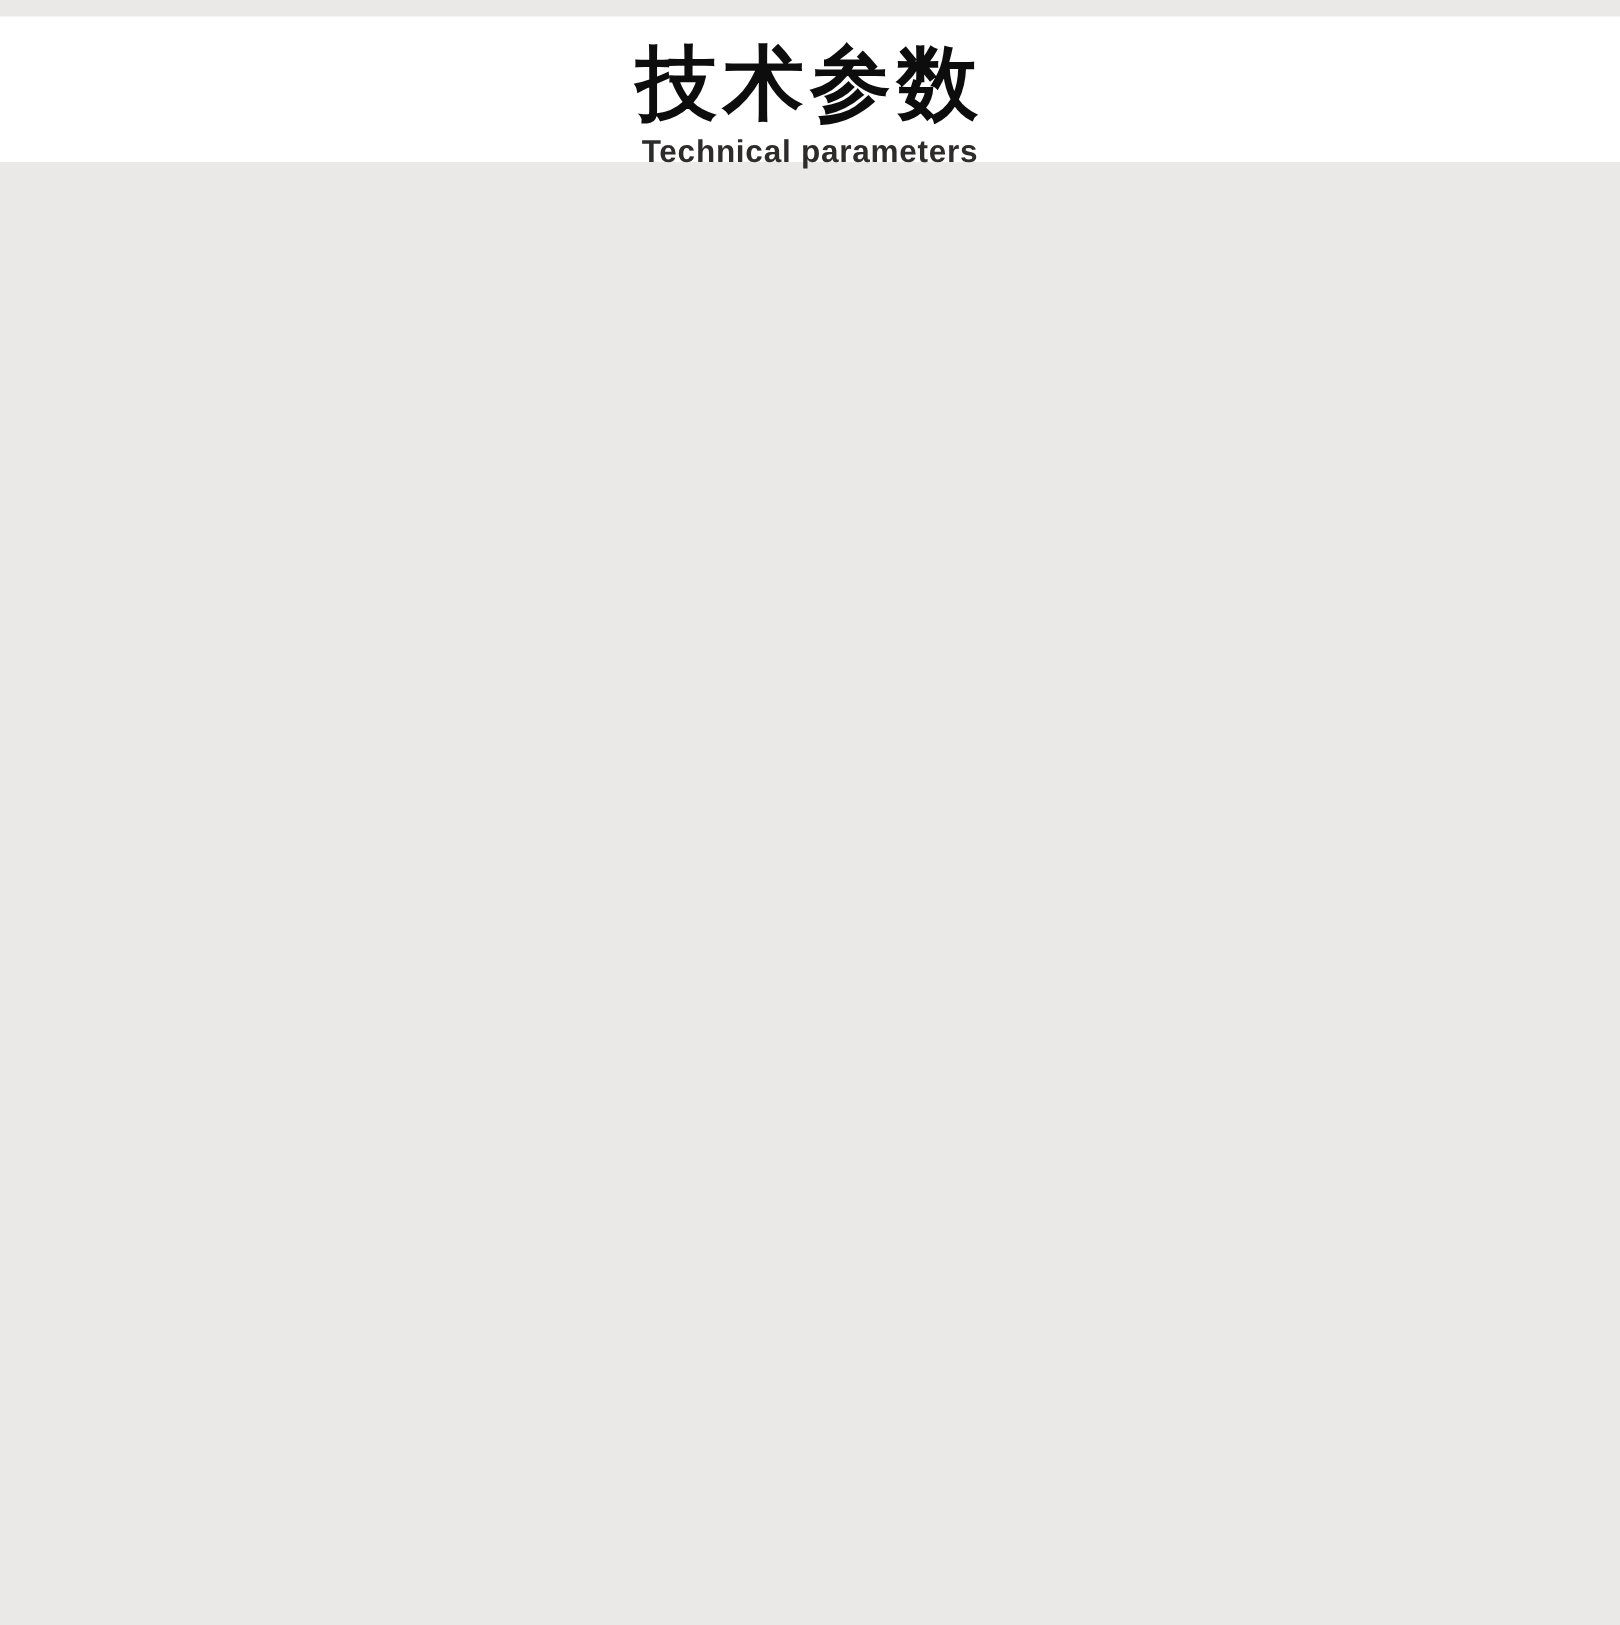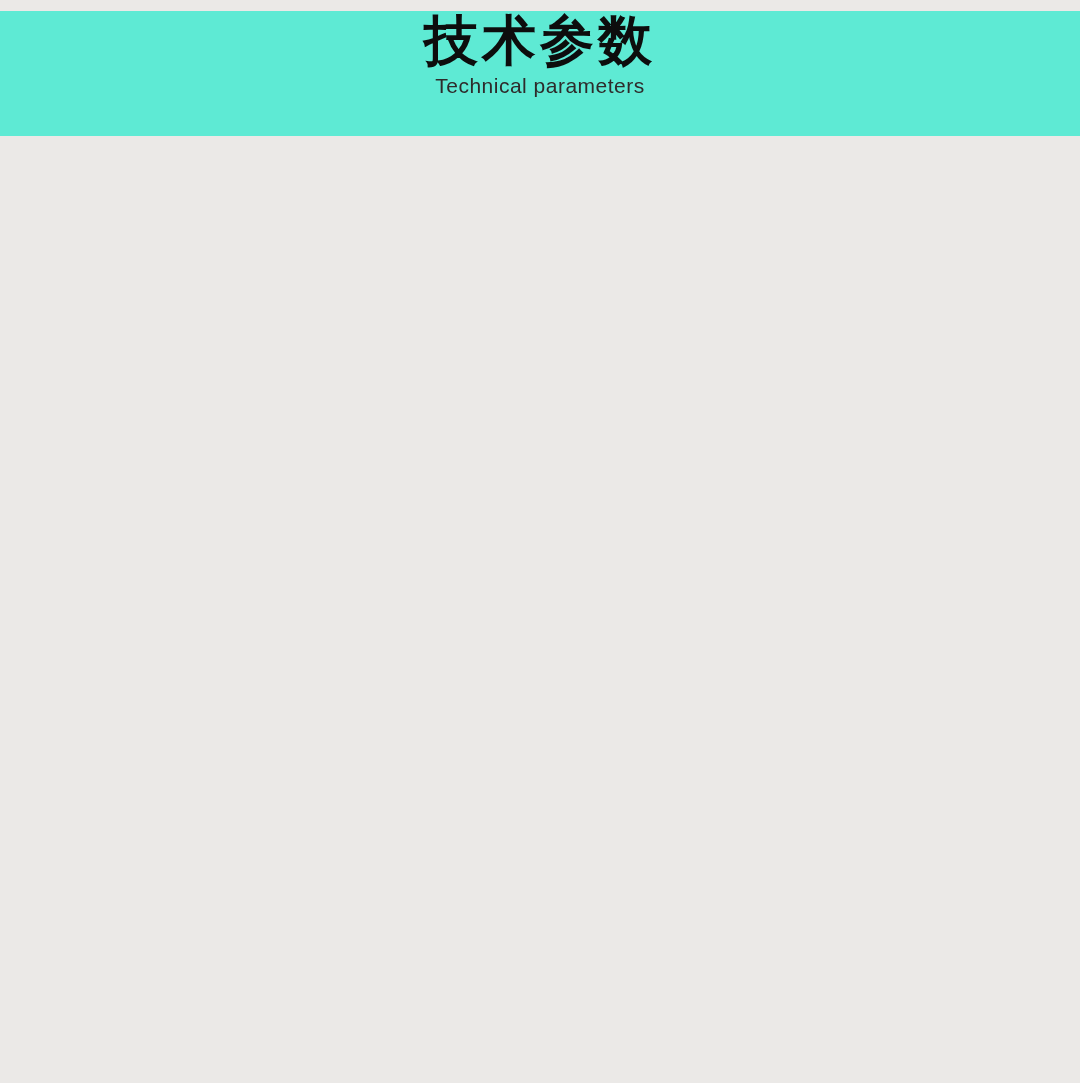--- a/index.html
+++ b/index.html
@@ -15,37 +15,38 @@
     color: #272221;
     overflow: hidden;
   }
 
   
   .header-band {
     position: absolute;
     left: 0;
     top: 11px;
     width: 1080px;
-    height: 125px;
-    background: #5eead4;
+    height: 97px;
+    background: #ffffff;
     text-align: center;
     box-sizing: border-box;
+    padding-top: 16px;
   }
   .page-title {
     font-size: 54px;
     line-height: 58px;
     font-weight: 900;
     letter-spacing: 4px;
     color: #0d0d0d;
   }
   .page-subtitle {
     margin-top: 6px;
     font-size: 21px;
     line-height: 22px;
-    font-weight: 400;
+    font-weight: 700;
     letter-spacing: 0.5px;
     color: #2e2b2b;
   }
 
   
   .table-wrap {
     position: absolute;
     left: 33px;
     top: 182px;
   }

